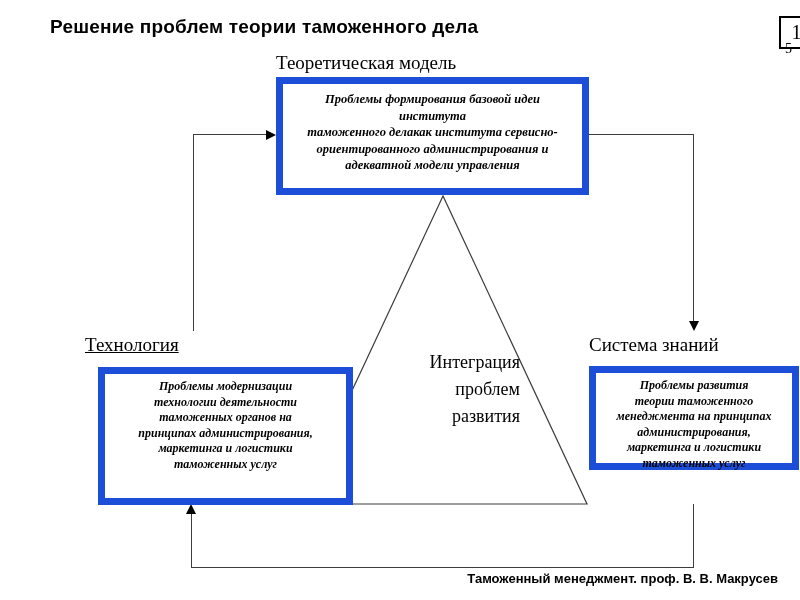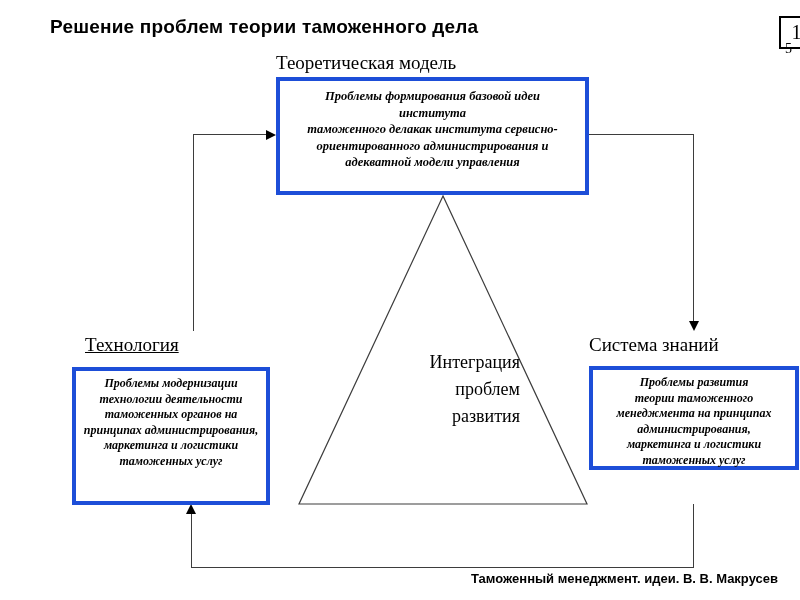--- a/index.html
+++ b/index.html
@@ -19,21 +19,21 @@
   }
   .page-overflow{
     position:absolute;left:749px;top:41px;font-size:14px;
     font-family:"Liberation Serif",serif;z-index:3;
   }
   .heading{
     position:absolute;text-align:left;font-size:19px;line-height:20px;
     white-space:nowrap;
   }
   .node{
-    position:absolute;border:4px solid #1d4ed8;background:#fff;box-sizing:border-box;
+    position:absolute;border:7px solid #1d4ed8;background:#fff;box-sizing:border-box;
   }
   .node-body{
     font-style:italic;font-weight:bold;text-align:center;white-space:pre-line;
   }
   .body-top{font-size:12.5px;line-height:16.5px;padding-top:7px;}
   .body-side{font-size:12px;line-height:15.5px;padding-top:5px;}
   .tri-svg{position:absolute;left:0;top:0;pointer-events:none;}
   .tri-label{
     position:absolute;left:330px;top:349px;width:154px;text-align:right;
     font-size:18px;line-height:27px;white-space:pre-line;
@@ -84,34 +84,34 @@
   <div class="heading" style="left:240px;top:53px;width:313px;">Теоретическая модель</div>
   <div class="node" style="left:240px;top:77px;width:313px;height:118px;">
     <div class="node-body body-top">Проблемы формирования базовой идеи
 института
 таможенного делакак института сервисно-
 ориентированного администрирования  и
 адекватной модели управления</div>
   </div>
 
   <div class="heading" style="left:49px;top:335px;width:211px;text-decoration:underline;">Технология</div>
-  <div class="node" style="left:36px;top:367px;width:198px;height:138px;">
+  <div class="node" style="left:62px;top:367px;width:255px;height:138px;">
     <div class="node-body body-side">Проблемы модернизации
 технологии деятельности
 таможенных  органов на
 принципах администрирования,
 маркетинга и логистики
 таможенных  услуг</div>
   </div>
 
   <div class="heading" style="left:553px;top:335px;width:210px;">Система знаний</div>
   <div class="node" style="left:553px;top:366px;width:210px;height:104px;">
     <div class="node-body body-side">Проблемы развития
 теории таможенного
 менеджмента  на принципах
 администрирования,
 маркетинга и логистики
 таможенных услуг</div>
   </div>
 
-  <div class="footer">Таможенный менеджмент. идеи. В. В. Макрусев</div>
+  <div class="footer">Таможенный менеджмент. проф. В. В. Макрусев</div>
 
 </div>
 
 </body></html>

